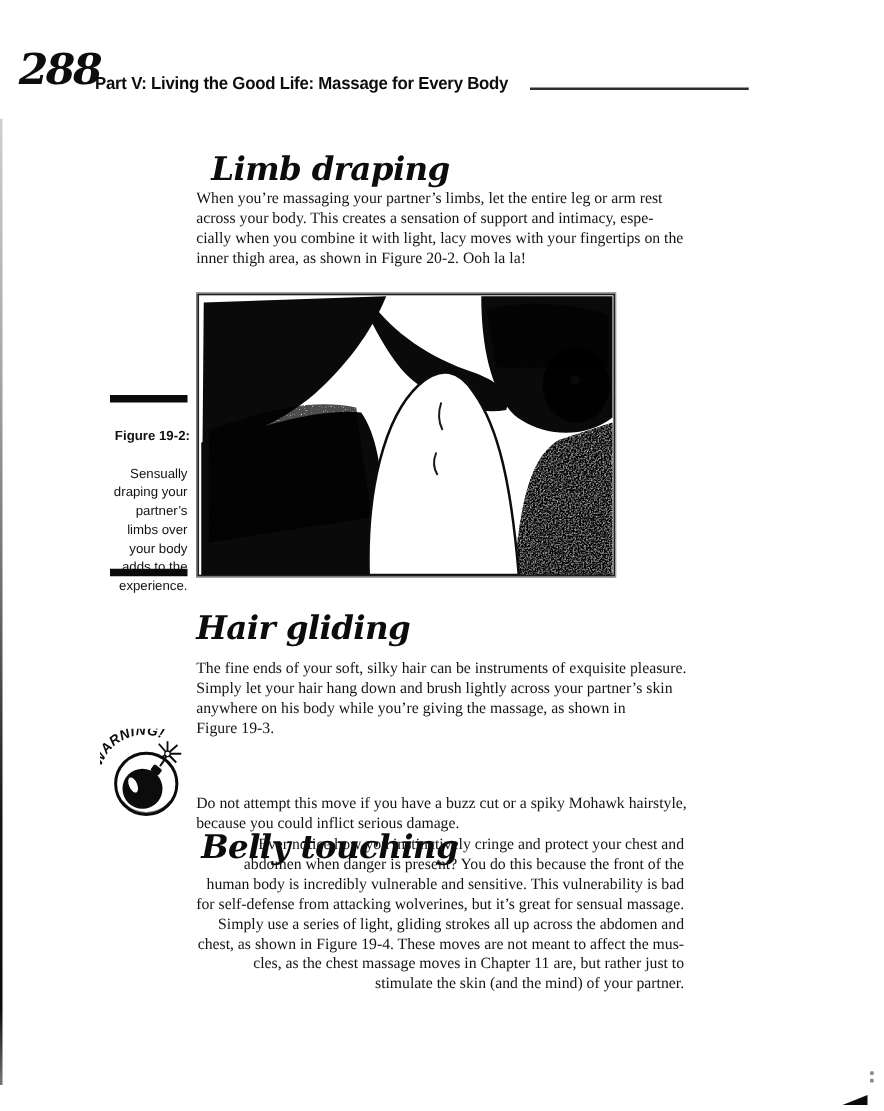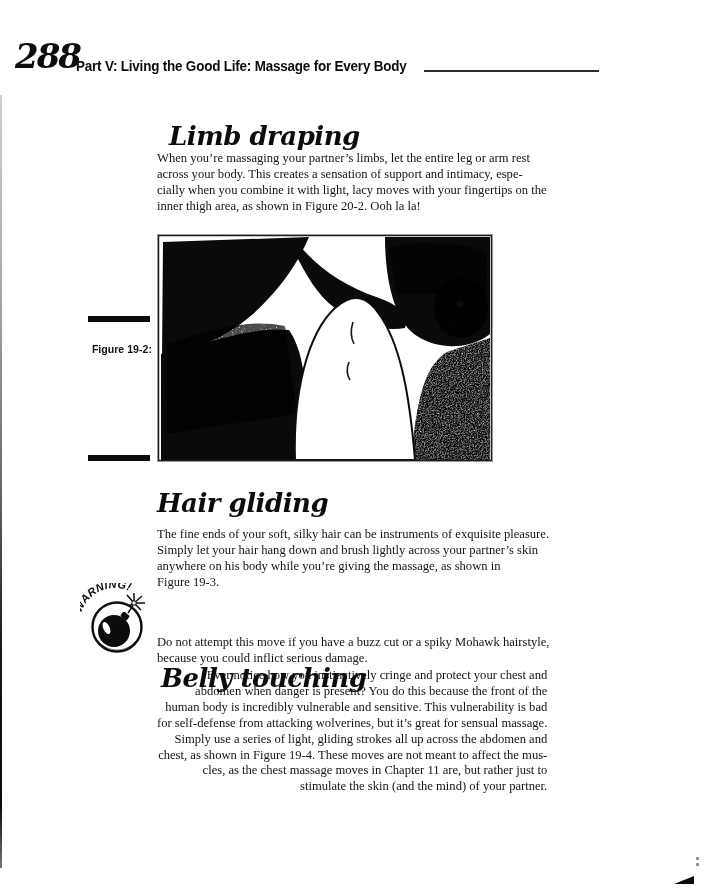--- a/index.html
+++ b/index.html
@@ -107,20 +107,27 @@
     <path d="M196,88 q-4,12 1,22 M192,128 q-4,10 1,18" fill="none" stroke="#1a1a1a" stroke-width="1.6"></path>
 
     <rect x="1" y="1" width="334" height="226" fill="none" stroke="#1c1c1c" stroke-width="2.5"></rect>
     <rect x="0.5" y="0.5" width="335" height="227" fill="none" stroke="#9a9a9a" stroke-width="1"></rect>
   </svg>
 </div>
 
 <div class="abs cap-bar" style="top:316px;"></div>
 <div class="abs fig-caption" style="top:327px;">
   <span class="lbl">Figure 19-2:</span><br>
+  <span>Sensually
+draping your
+partner’s
+limbs over
+your body
+adds to the
+experience.</span>
 </div>
 <div class="abs cap-bar" style="top:455px;"></div>
 
 <h2 class="abs sec-heading" id="hair-heading" style="margin:0">Hair gliding</h2>
 <div class="abs body-text" id="hair-body">The fine ends of your soft, silky hair can be instruments of exquisite pleasure.
 Simply let your hair hang down and brush lightly across your partner’s skin
 anywhere on his body while you’re giving the massage, as shown in
 Figure 19-3.</div>
 
 <div class="abs warning-icon">

